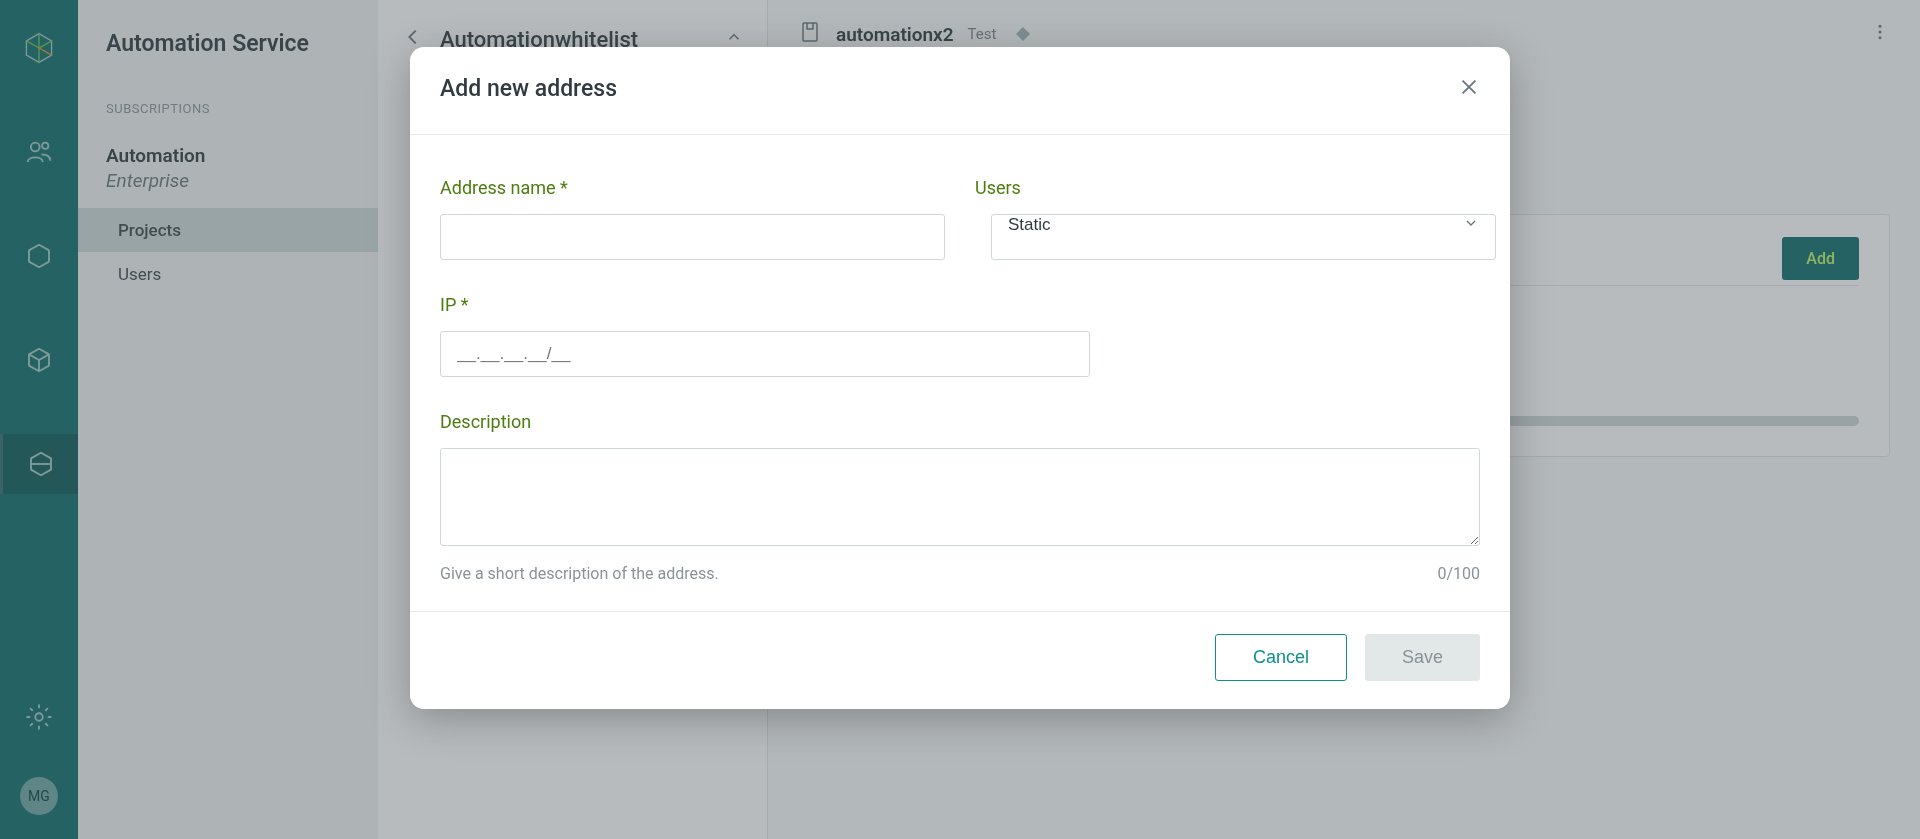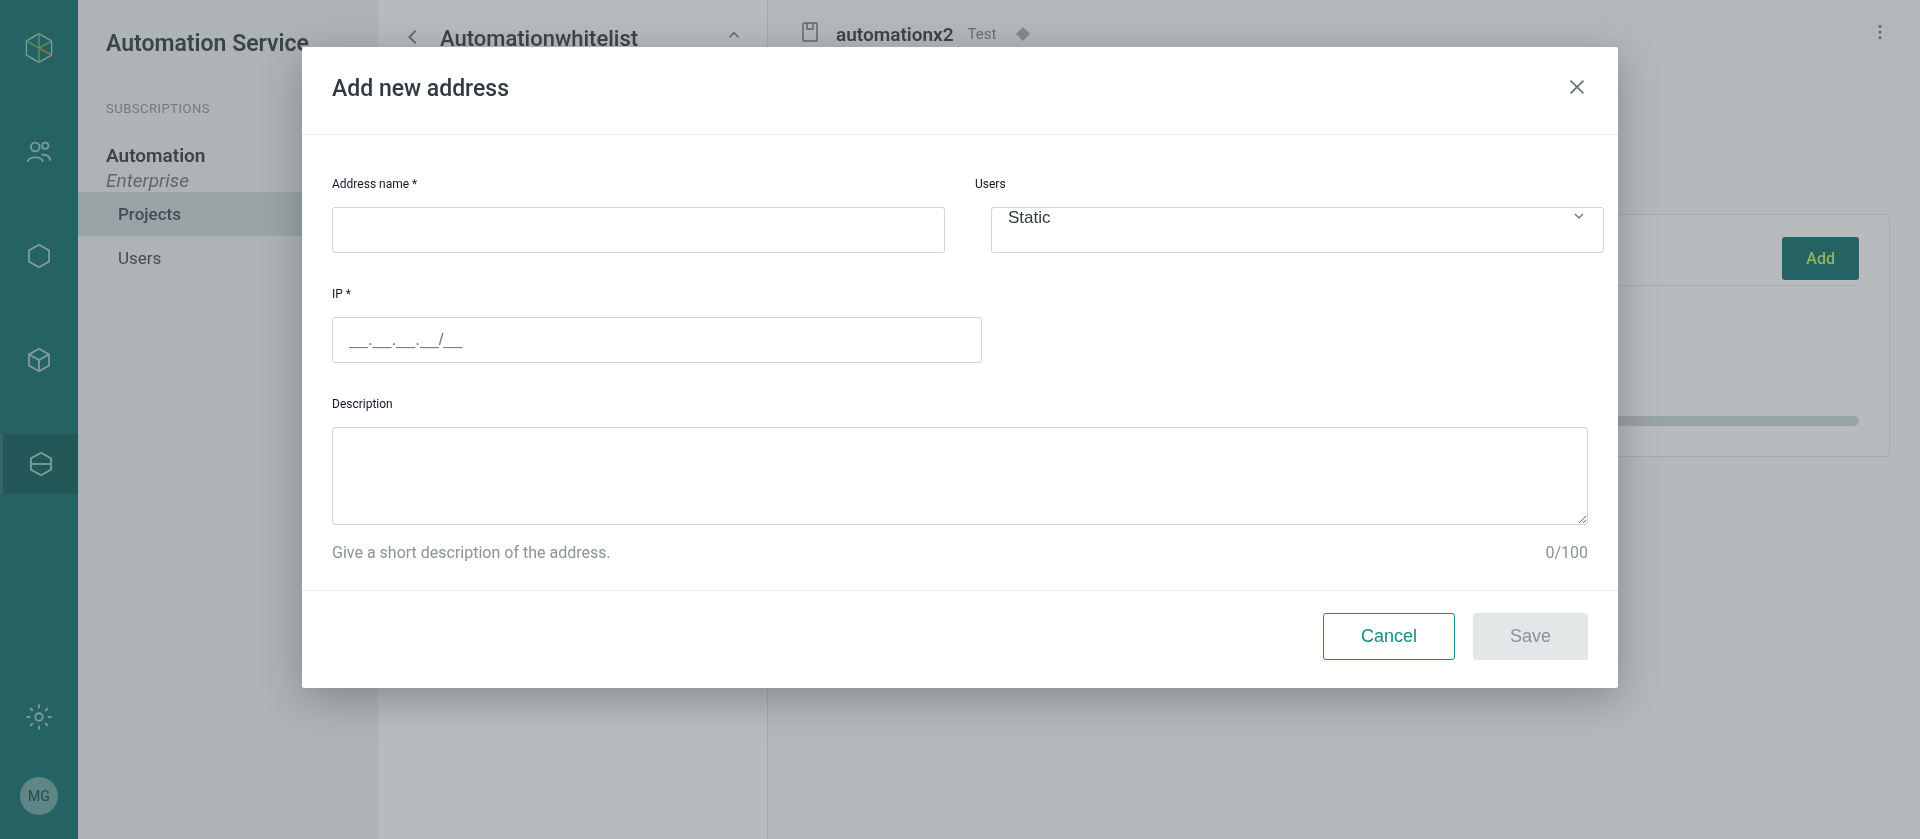--- a/index.html
+++ b/index.html
@@ -18,27 +18,27 @@
   .rail-logo svg { width: 36px; height: 36px; }
   .rail-bottom { padding-bottom: 24px; display:flex; flex-direction:column; align-items:center; gap: 30px; }
   .avatar { width: 38px; height: 38px; border-radius: 50%; background: #6fa5a3; color: #063f3e; display:flex; align-items:center; justify-content:center; font-size: 14px; font-weight: 400; }
 
   
   .col2 { width: 300px; background: #f0f3f4; padding: 30px 28px; }
   .col2 h1 { font-size: 23px; font-weight: 600; color: #2f3b40; margin-bottom: 44px; }
   .section-label { font-size: 13px; letter-spacing: 0.5px; color: #8a9398; margin-bottom: 28px; }
   .sub-name { font-size: 19px; font-weight: 600; color: #2f3b40; }
   .sub-tier { font-size: 19px; font-style: italic; color: #6a767c; margin-top: 2px; }
-  .subnav { margin-left: -28px; margin-right: -28px; }
+  .subnav { margin-top: 16px; margin-left: -28px; margin-right: -28px; }
   .subnav-item { padding: 12px 28px 12px 40px; font-size: 17px; color: #3c474c; cursor: pointer; }
   .subnav-item.active { background: #cdd9da; font-weight: 500; }
 
   
   .col3 { width: 390px; background: #ffffff; border-right: 1px solid #e0e5e7; }
-  .col3-head { display:flex; align-items:flex-start; gap: 16px; padding: 26px 24px; }
+  .col3-head { display:flex; align-items:center; gap: 16px; padding: 26px 24px; }
   .col3-head .back svg { width: 22px; height: 22px; stroke: #6a767c; fill:none; stroke-width:2; }
   .col3-title { font-size: 22px; font-weight: 500; color: #2f3b40; flex:1; }
   .col3-head .chev svg { width: 18px; height: 18px; stroke: #6a767c; fill:none; stroke-width:2; }
 
   
   .main { flex:1; background:#f8fafa; padding: 20px 30px; position: relative; }
   .main-head { display:flex; align-items:center; gap:14px; }
   .main-head .file-icon svg { width:24px; height:24px; stroke:#6a767c; fill:none; stroke-width:1.5; }
   .main-title { font-size: 19px; font-weight:600; color:#2f3b40; }
   .main-env { font-size: 15px; color:#7a858a; }
@@ -48,30 +48,30 @@
   .blurblock { margin-top:14px; color:#b8c2c6; font-size:15px; filter: blur(3px); user-select:none; }
   .blurblock div { margin-bottom:6px; }
   .card { background:#fff; border:1px solid #e0e5e7; border-radius:4px; margin-top:110px; padding: 30px; position:relative; }
   .card .add-btn { position:absolute; right:30px; top:22px; background:#0d6b69; color:#bef264; padding:12px 24px; border-radius:3px; font-size:16px; font-weight:500; }
   .card-line { border-top:1px solid #e0e5e7; margin:40px 0 16px; }
   .blurrow { display:flex; gap:20px; color:#b8c2c6; filter:blur(3px); font-size:15px; margin-bottom:10px; }
   .progress { height:10px; background:#cdd6d8; border-radius:5px; margin-top:12px; }
 
   
   .overlay { position:absolute; inset:0; background:#4b565a66; display:flex; align-items:flex-start; justify-content:center; padding-top:47px; }
-  .modal { width: 1316px; background:#fff; border-radius:2px; box-shadow: 0 10px 40px rgba(0,0,0,.25); display:flex; flex-direction:column; }
+  .modal { width: 1100px; background:#fff; border-radius:14px; box-shadow: 0 10px 40px rgba(0,0,0,.25); display:flex; flex-direction:column; }
   .modal-head { display:flex; align-items:center; justify-content:space-between; padding: 28px 30px 32px; border-bottom:1px solid #e6eaec; }
   .modal-title { font-size: 23px; font-weight:500; color:#2f3b40; }
   .close-btn { cursor:pointer; }
   .close-btn svg { width:22px; height:22px; stroke:#6a767c; stroke-width:2; fill:none; }
   .modal-body { padding: 42px 30px 28px; }
   .form-row { display:flex; gap: 30px; }
   .form-group { display:flex; flex-direction:column; }
   .form-group.half { flex:1; }
-  .form-label { font-size:12px; color:#0f172a; margin-bottom:16px; }
+  .form-label { font-size:18px; color:#4d7c0f; margin-bottom:16px; }
   .input { height:46px; border:1px solid #cfd7da; border-radius:3px; padding: 0 16px; font-size:17px; color:#2f3b40; background:#fff; }
   .select { position:relative; }
   .select .input { width:100%; text-align:left; display:flex; align-items:flex-start; justify-content:space-between; cursor:pointer;margin-left:16px; }
   .select svg { width:16px; height:16px; stroke:#6a767c; fill:none; stroke-width:2; }
   .input.ip { width: 650px; color:#7a858a; }
   textarea.input { width:100%; height:98px; padding:12px 16px; resize: both; }
   .helper-row { display:flex; justify-content:space-between; margin-top:18px; font-size:16px; color:#8a9398; }
   .modal-foot { border-top:1px solid #e6eaec; padding: 22px 30px 28px; display:flex; justify-content:flex-end; gap:18px; }
   .btn { padding: 12px 37px; border-radius:3px; font-size:18px; font-weight:500; cursor:pointer; border:none; }
   .btn-cancel { background:#fff; border:1px solid #0d9186; color:#0d9186; }

